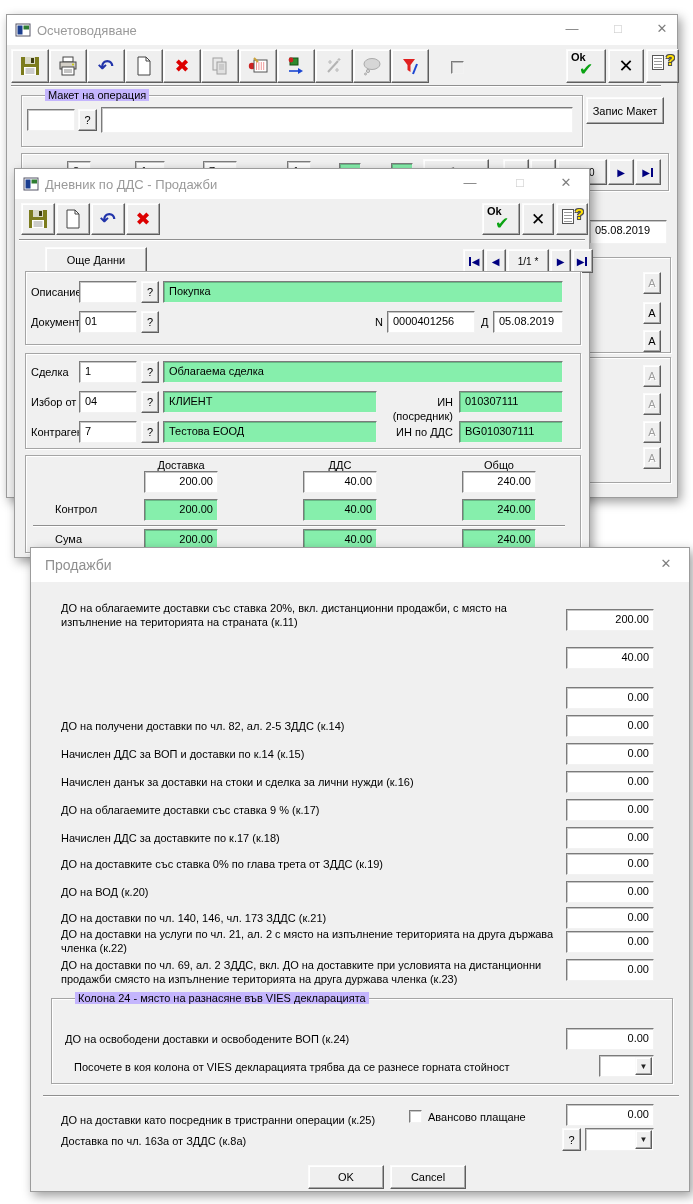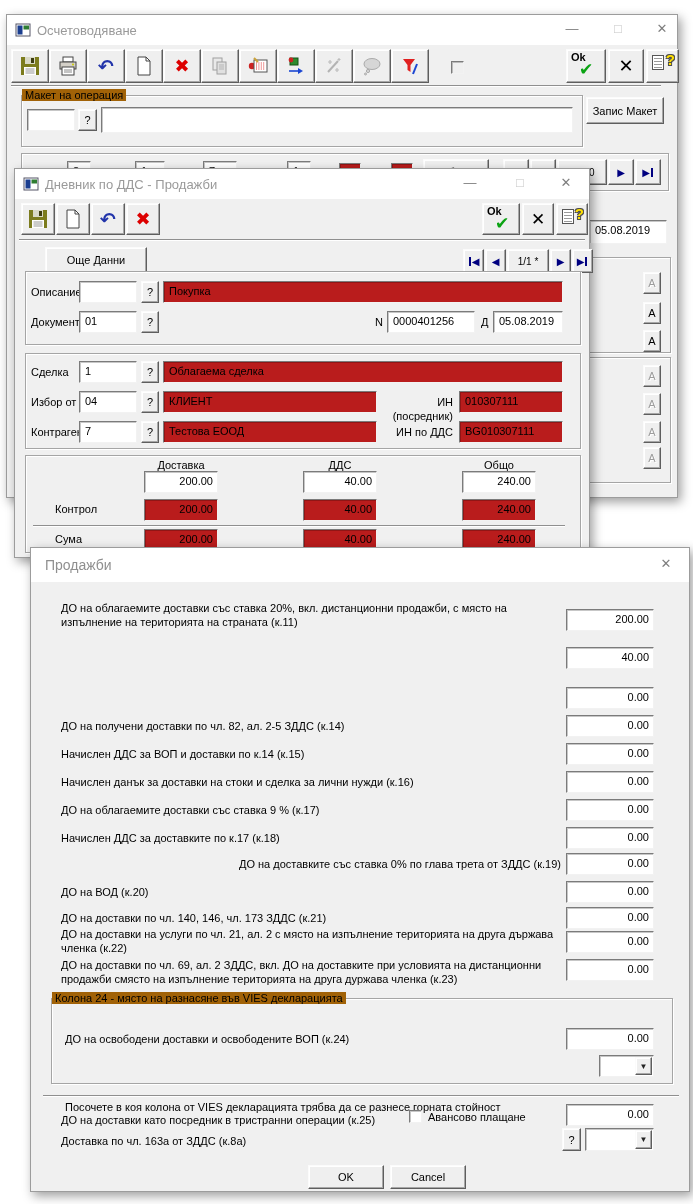--- a/index.html
+++ b/index.html
@@ -8,23 +8,23 @@
 
   .win { position:absolute; background:#f0f0f0; border:1px solid #9c9c9c; box-shadow: 3px 4px 10px rgba(0,0,0,.38); }
   .tbar { position:absolute; left:0; top:0; right:0; height:30px; background:#fff; }
   .tbar .ttl { position:absolute; left:30px; top:8px; font-size:13px; color:#9a9a9a; white-space:nowrap; }
   .tbar .wicon { position:absolute; left:8px; top:7px; width:16px; height:16px; }
   .wc { position:absolute; top:6px; width:30px; text-align:center; font-size:13px; color:#7e7e7e; cursor:default; }
   .wc.max { color:#c6c6c6; }
 
   .raised { background:#efefef; border:1px solid; border-color:#fbfbfb #5e5e5e #5e5e5e #fbfbfb; box-shadow: inset -1px -1px 0 #a7a7a7, inset 1px 1px 0 #ffffff; }
   .sunk { background:#fff; border:1px solid; border-color:#7b7b7b #f2f2f2 #f2f2f2 #7b7b7b; box-shadow: inset 1px 1px 0 rgba(0,0,0,.22); }
-  .sunk.gray { background:#b91c1c; }
+  .sunk.gray { background:#86efac; }
   .grp { position:absolute; border:1px solid #a5a5a5; box-shadow: 1px 1px 0 #fff, inset 1px 1px 0 #fff; }
-  .grp > .legend { position:absolute; top:-7px; left:0; background:#a16207; padding:0 3px; white-space:nowrap; }
+  .grp > .legend { position:absolute; top:-7px; left:23px; background:#c4b5fd; padding:0 3px; white-space:nowrap; }
   .etch { position:absolute; height:2px; border-top:1px solid #8f8f8f; border-bottom:1px solid #fff; }
 
   .tbtn { position:absolute; width:38px; height:34px; display:flex; align-items:center; justify-content:center; }
   .tbtn svg { width:22px; height:20px; }
   .glyph { font-size:16px; font-weight:bold; line-height:1; }
   .lbl { position:absolute; white-space:nowrap; }
   .wrap { position:absolute; line-height:14px; }
   .num { text-align:right; padding:3px 4px 0 0; }
   .txtpad { padding:3px 0 0 5px; }
   .field { position:absolute; height:22px; overflow:hidden; }
@@ -461,21 +461,21 @@
   <div class="wrap" style="left:30px; top:255px; width:500px;">ДО на облагаемите доставки със ставка  9 %  (к.17)</div>
   <div class="field sunk" style="left:535px; top:251px; width:88px;">
       <div class="num">0.00</div>
     </div>
 
   <div class="wrap" style="left:30px; top:283px; width:500px;">Начислен ДДС за доставките по к.17  (к.18)</div>
   <div class="field sunk" style="left:535px; top:279px; width:88px;">
       <div class="num">0.00</div>
     </div>
 
-  <div class="wrap" style="left:30px; top:309px; width:500px;text-align:right;">ДО на доставките със ставка 0% по глава трета от ЗДДС  (к.19)</div>
+  <div class="wrap" style="left:30px; top:309px; width:500px;">ДО на доставките със ставка 0% по глава трета от ЗДДС  (к.19)</div>
   <div class="field sunk" style="left:535px; top:305px; width:88px;">
       <div class="num">0.00</div>
     </div>
 
   <div class="wrap" style="left:30px; top:337px; width:500px;">ДО на ВОД  (к.20)</div>
   <div class="field sunk" style="left:535px; top:333px; width:88px;">
       <div class="num">0.00</div>
     </div>
 
   <div class="wrap" style="left:30px; top:363px; width:500px;">ДО на доставки по чл. 140, 146, чл. 173 ЗДДС  (к.21)</div>
@@ -493,21 +493,21 @@
       <div class="num">0.00</div>
     </div>
 
   <div class="grp" style="left:20px; top:450px; width:622px; height:86px;">
     <span class="legend">Колона 24 - място на разнасяне във VIES декларацията</span>
   </div>
   <div class="wrap" style="left:34px; top:484px; width:480px;">ДО на освободени доставки и освободените ВОП  (к.24)</div>
   <div class="field sunk" style="left:535px; top:480px; width:88px;">
       <div class="num">0.00</div>
     </div>
-  <div class="wrap" style="left:34px; top:512px; width:500px;margin-top:40px;">Посочете в коя колона от VIES декларацията трябва да се разнесе горната стойност</div>
+  <div class="wrap" style="left:43px; top:512px; width:500px;">Посочете в коя колона от VIES декларацията трябва да се разнесе горната стойност</div>
   <div class="field sunk" style="left:568px; top:507px; width:55px;"></div>
   <div class="btn raised combo-btn" style="left:604px; top:509px; width:17px; height:18px;">
       <span>▼</span>
     </div>
 
   <div class="etch" style="left:12px; top:547px; width:636px;"></div>
 
   <div class="wrap" style="left:30px; top:565px; width:340px;">ДО на доставки като посредник в тристранни операции (к.25)</div>
   <div class="cb" style="position:absolute; left:378px; top:562px; width:13px; height:13px;"></div>
   <span class="lbl" style="left:397px; top:563px;">Авансово плащане</span>

